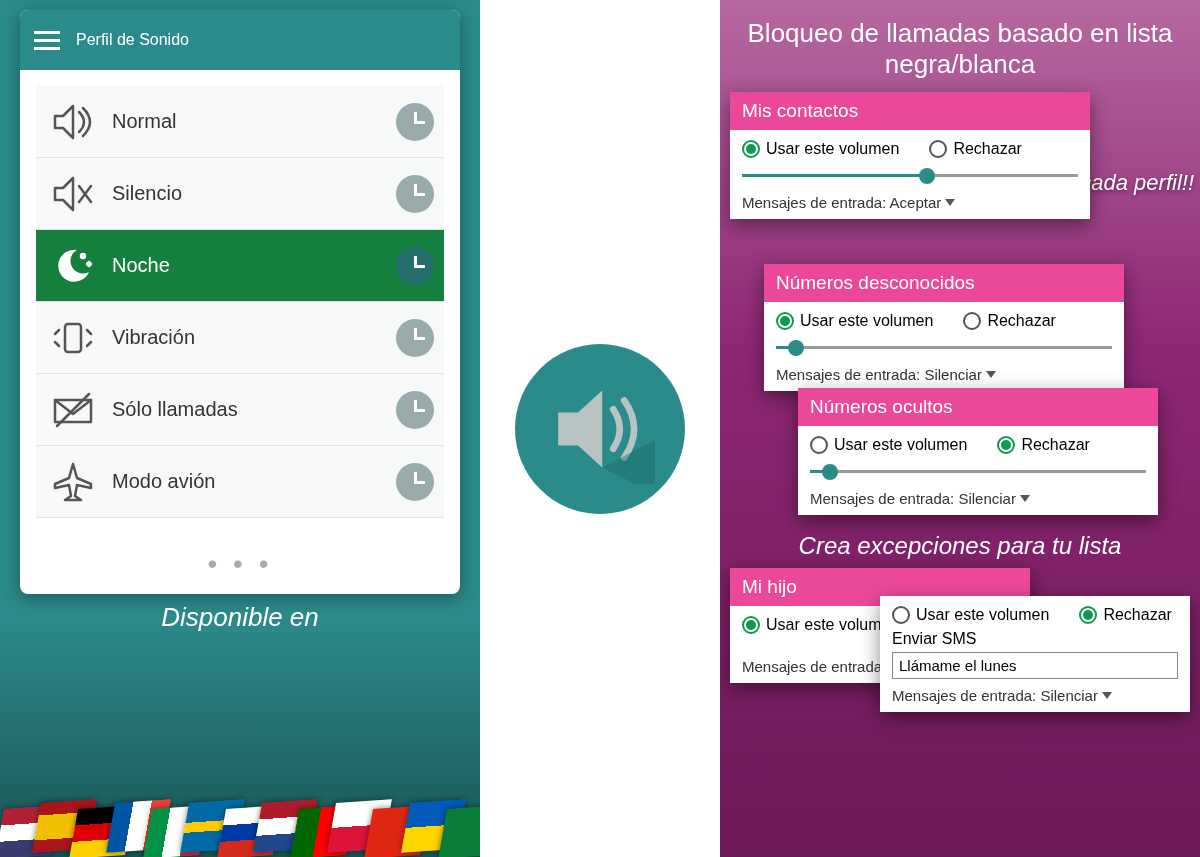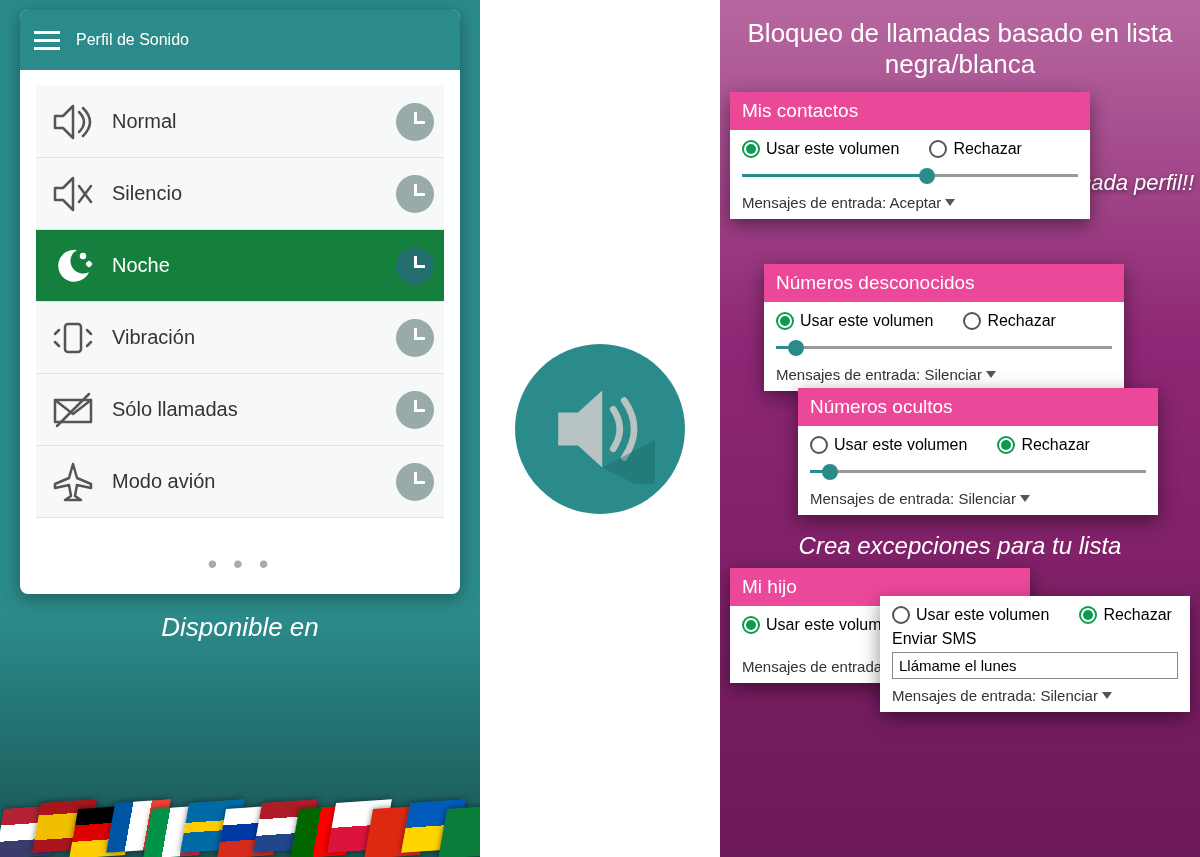--- a/index.html
+++ b/index.html
@@ -16,21 +16,21 @@
 .row.active{background:#15803d;color:#fff}
 .row-icon{width:54px;height:54px;display:flex;align-items:center;justify-content:center}
 .row-label{flex:1;font-size:20px;font-weight:500;color:#333;padding-left:12px}
 .row.active .row-label{color:#fff}
 .clock{width:38px;height:38px;border-radius:50%;background:#9aa;position:relative;flex-shrink:0}
 .row.active .clock{background:#236f6e}
 .clock:before,.clock:after{content:'';position:absolute;background:#fff}
 .clock:before{left:18px;top:9px;width:3px;height:12px}
 .clock:after{left:18px;top:18px;width:11px;height:3px}
 .dots{text-align:center;padding:14px 0;color:#aaa;font-size:28px;letter-spacing:4px}
-.avail{color:#fff;font-size:26px;margin-top:18px;font-style:italic}
+.avail{color:#fff;font-size:26px;margin-top:8px;font-style:italic}
 .flags{position:absolute;bottom:0;left:0;right:0;height:80px;display:flex;align-items:flex-end;overflow:hidden}
 .flag{width:70px;height:50px;margin-right:-18px;transform:skewX(-14deg) rotate(-4deg);box-shadow:0 0 6px rgba(0,0,0,.5)}
 .logo{width:170px;height:170px;border-radius:50%;background:#2b8b8a;display:flex;align-items:center;justify-content:center;box-shadow:0 0 0 8px #fff}
 .right h2{color:#fff;text-align:center;font-size:26px;font-weight:400;padding:18px 24px 12px}
 .card-stack{position:relative;height:430px}
 .card{position:absolute;width:360px;background:#fff;box-shadow:0 6px 18px rgba(0,0,0,.45)}
 .card-head{background:#ec4899;color:#fff;padding:8px 12px;font-size:19px}
 .card-body{padding:10px 12px 8px;font-size:16px}
 .optrow{display:flex;gap:30px;align-items:center;margin-bottom:6px}
 .radio{display:flex;align-items:flex-end;gap:6px;cursor:pointer}

